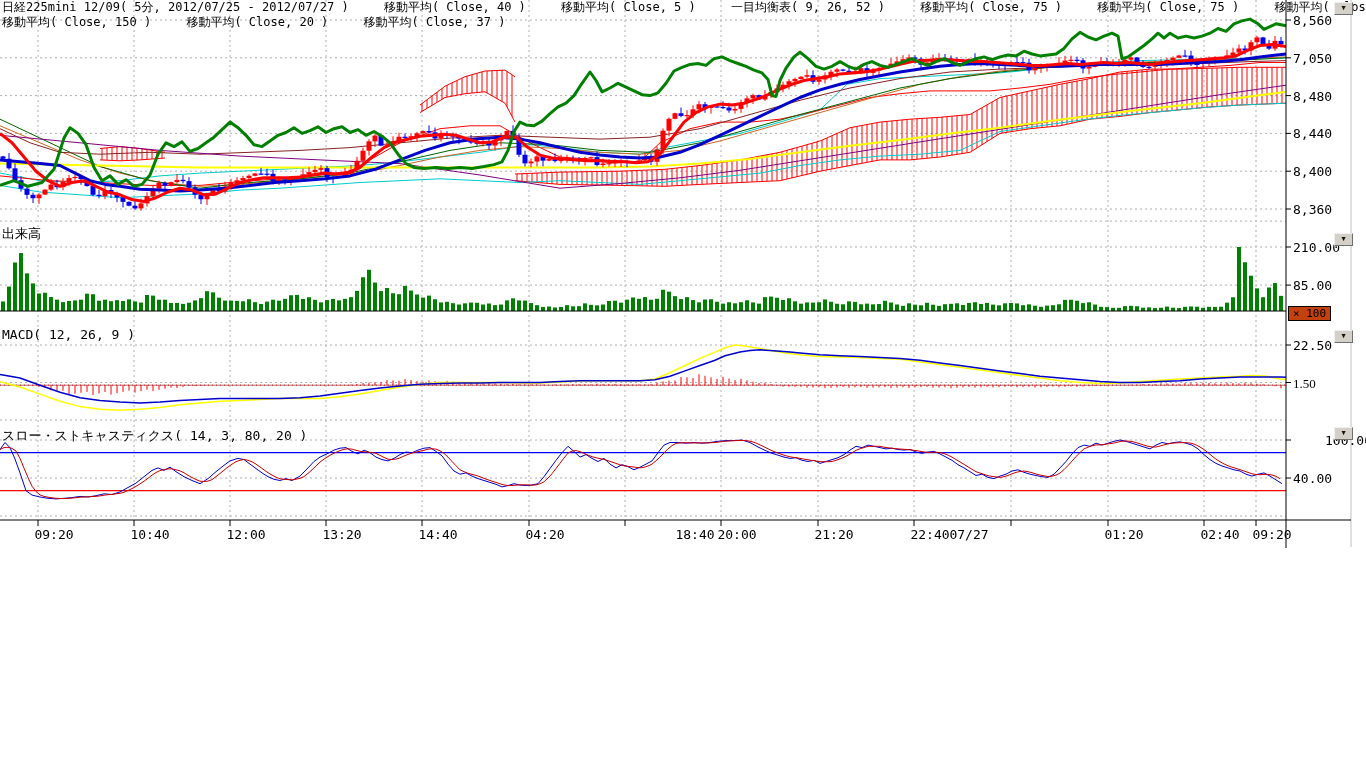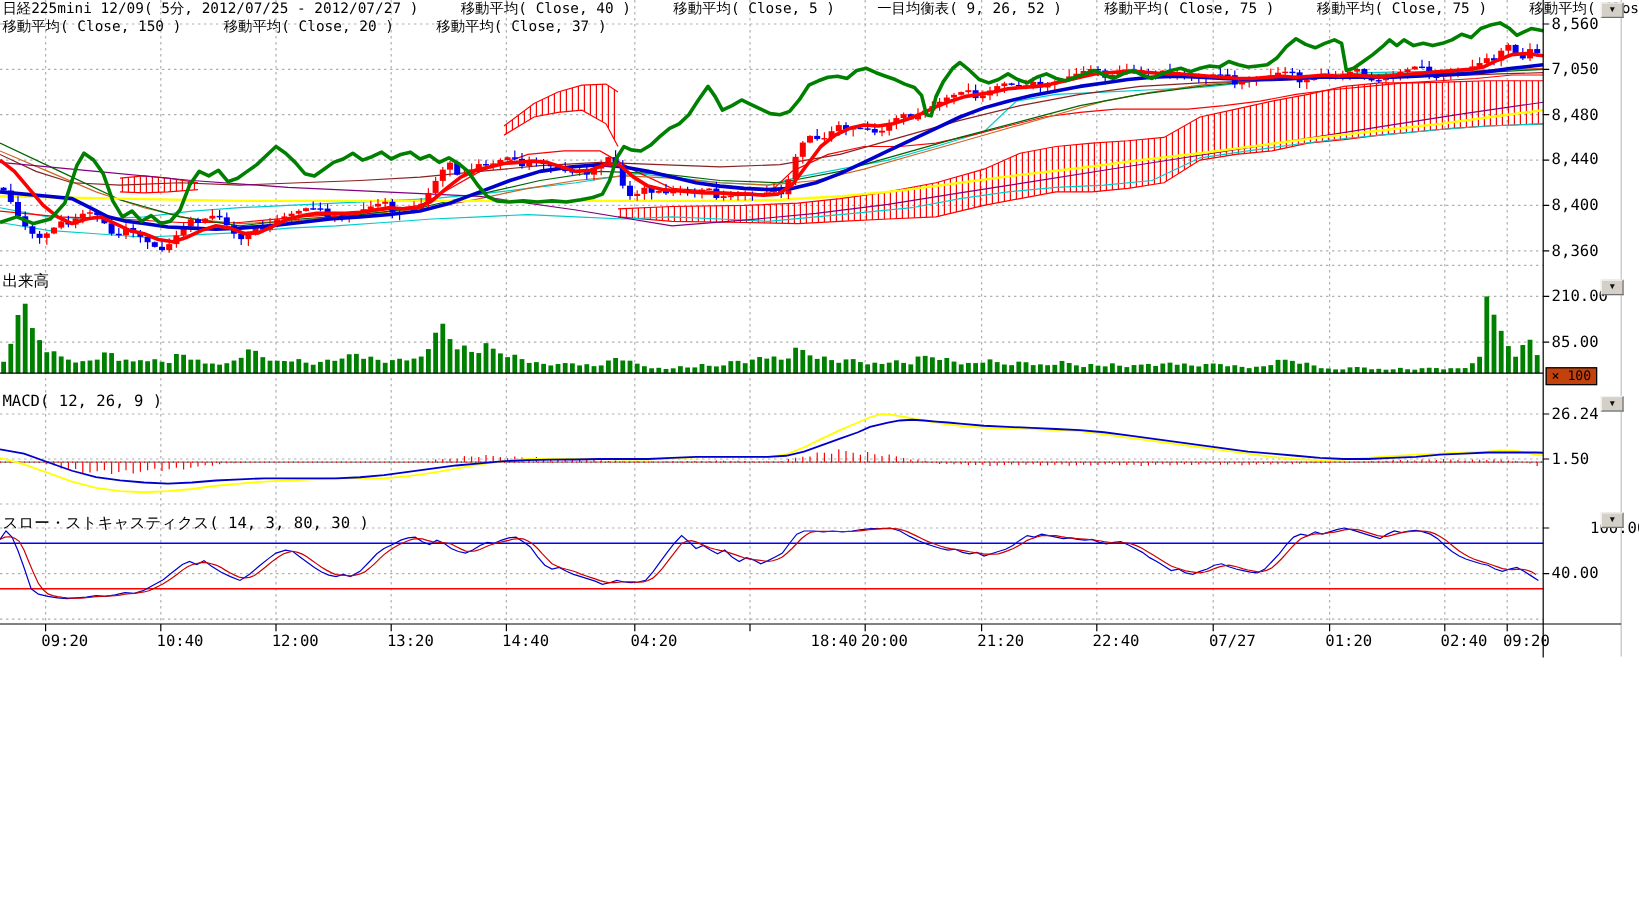--- a/index.html
+++ b/index.html
@@ -957,50 +957,50 @@
     </div>
     <div class="row">
       <span class="item">移動平均( Close, 150 )</span>
       <span class="item">移動平均( Close, 20 )</span>
       <span class="item">移動平均( Close, 37 )</span>
     </div>
   </div>
 
   <div class="pane-label" id="vol-label">出来高</div>
   <div class="pane-label" id="macd-label">MACD( 12, 26, 9 )</div>
-  <div class="pane-label" id="stoch-label">スロー・ストキャスティクス( 14, 3, 80, 30 )</div>
+  <div class="pane-label" id="stoch-label">スロー・ストキャスティクス( 14, 3, 80, 20 )</div>
 
   <div id="mult">× 100</div>
 
   <div class="dd" id="dd1"><span>▼</span></div>
   <div class="dd" id="dd2"><span>▼</span></div>
   <div class="dd" id="dd3"><span>▼</span></div>
   <div class="dd" id="dd4"><span>▼</span></div>
 
   <div id="labels">
       <div class="y-label" style="top: 13px;">8,560</div>
       <div class="y-label" style="top: 50.8px;">7,050</div>
       <div class="y-label" style="top: 88.6px;">8,480</div>
       <div class="y-label" style="top: 126.4px;">8,440</div>
       <div class="y-label" style="top: 164.2px;">8,400</div>
       <div class="y-label" style="top: 202px;">8,360</div>
       <div class="y-label" style="top: 240px;">210.00</div>
       <div class="y-label" style="top: 278.095px;">85.00</div>
-      <div class="y-label" style="top: 338px;">26.24</div>
-      <div class="y-label" style="top: 375.5px;">1.50</div>
+      <div class="y-label" style="top: 338px;">22.50</div>
+      <div class="y-label" style="top: 375.5px; font-family: Liberation Serif, serif;">1.50</div>
       <div class="y-label" style="top: 433px; margin-left: 32px;">100.00</div>
       <div class="y-label" style="top: 471px;">40.00</div>
       <div class="x-label" style="left: 32px;">09:20</div>
       <div class="x-label" style="left: 128px;">10:40</div>
       <div class="x-label" style="left: 224px;">12:00</div>
       <div class="x-label" style="left: 320px;">13:20</div>
       <div class="x-label" style="left: 416px;">14:40</div>
       <div class="x-label" style="left: 523px;">04:20</div>
       <div class="x-label" style="left: 633px; margin-left: 40px;">18:40</div>
       <div class="x-label" style="left: 715px;">20:00</div>
       <div class="x-label" style="left: 812px;">21:20</div>
       <div class="x-label" style="left: 908px;">22:40</div>
-      <div class="x-label" style="left: 1005px;">07/27</div>
+      <div class="x-label" style="left: 947px;">07/27</div>
       <div class="x-label" style="left: 1102px;">01:20</div>
       <div class="x-label" style="left: 1198px;">02:40</div>
       <div class="x-label" style="left: 1250px;">09:20</div>
     </div>
 </div>
 
 </body></html>

